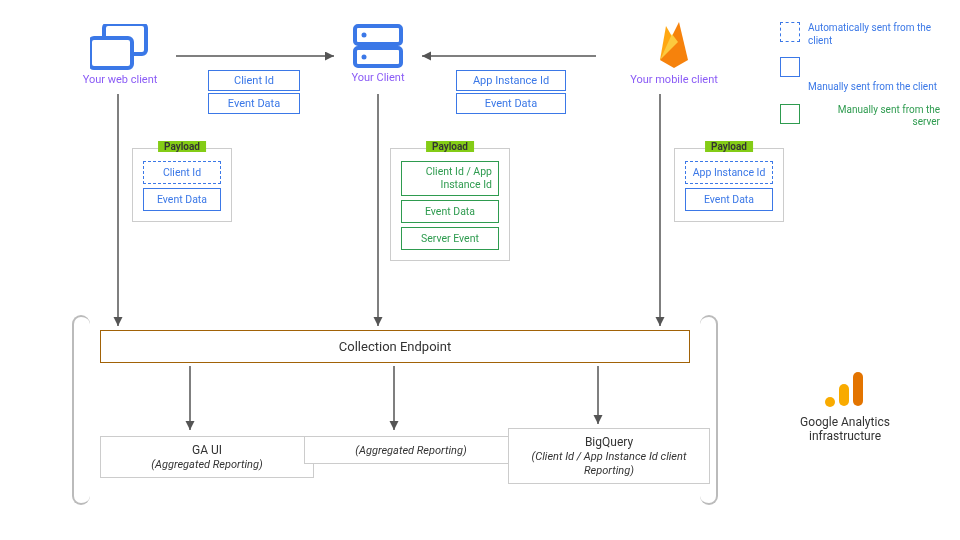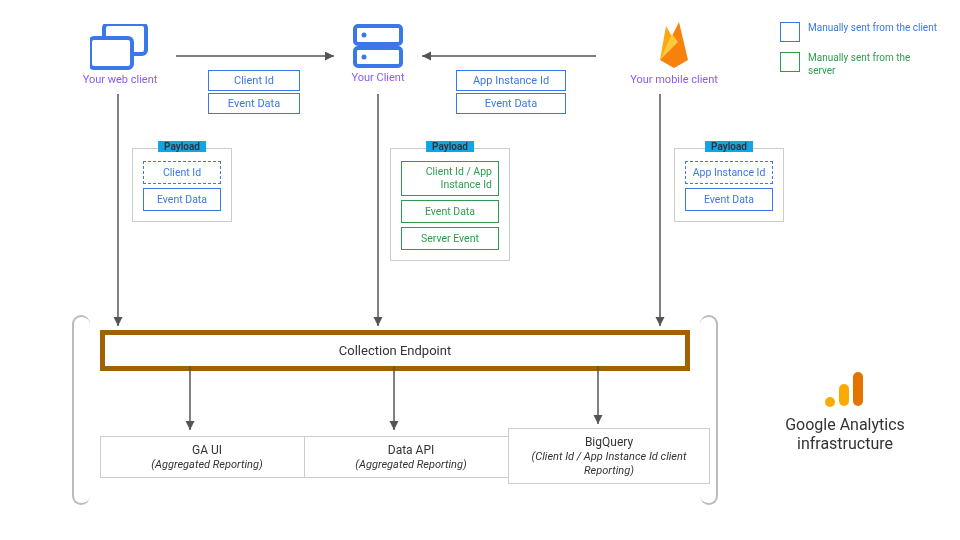--- a/index.html
+++ b/index.html
@@ -1,37 +1,37 @@
 <!DOCTYPE html>
 <html><head>
 <meta charset="utf-8">
 <style>
   * { box-sizing: border-box; margin: 0; padding: 0; }
   body { font-family: -apple-system, BlinkMacSystemFont, "Segoe UI", Roboto, Arial, sans-serif; width: 960px; height: 540px; background: #fff; position: relative; font-size: 11px; color: #333; }
   .node-label { font-size: 11px; text-align: center; color: #8b5cf6; }
   .send-box { border: 1px solid #3b78e7; color: #3b78e7; font-size: 11px; text-align: center; padding: 3px 6px; background: #fff; margin: 2px 0; }
   .payload-group { border: 1px solid #ccc; padding: 8px 10px 6px 10px; background: #fff; position: relative; }
-  .payload-title { position: absolute; top: -8px; left: 50%; transform: translateX(-50%); background: #0ea5e9; padding: 0 6px; font-size: 10px; font-weight: 600; color: #333; }
+  .payload-title { position: absolute; top: -8px; left: 50%; transform: translateX(-50%); background: #84cc16; padding: 0 6px; font-size: 10px; font-weight: 600; color: #333; }
   .payload-item { font-size: 10.5px; text-align: center; padding: 4px 6px; margin: 4px 0; }
   .item-blue-dashed { border: 1px dashed #3b78e7; color: #3b78e7; }
   .item-blue-solid  { border: 1px solid  #3b78e7; color: #3b78e7; }
   .item-green       { border: 1px solid  #2e9b4f; color: #2e9b4f; }
   .bracket { position: absolute; border: 2px solid #bbb; border-radius: 10px; }
-  .collection-box { position:absolute; border: 5px solid #a16207; background: #fff; text-align: center; font-size: 13px; padding: 8px 0; }
+  .collection-box { position:absolute; border: 1px solid #a16207; background: #fff; text-align: center; font-size: 13px; padding: 8px 0; }
   .result-box { position:absolute; width: 214px; border: 1px solid #ccc; background: #fff; text-align: center; padding: 6px 4px; font-size: 12px; }
   .result-box em { font-style: italic; font-size: 11px; color: #333; }
   .legend { position: absolute; top: 22px; right: 20px; width: 160px; }
   .legend-row { display: flex; gap: 8px; margin-bottom: 10px; align-items: flex-start; font-size: 10px; line-height: 1.25; }
   .legend-swatch { width: 20px; height: 20px; flex-shrink: 0; background: #fff; }
   .sw-auto { border: 1.5px dashed #3b78e7; }
   .sw-client { border: 1.5px solid #3b78e7; }
   .sw-server { border: 1.5px solid #2e9b4f; }
   .leg-auto { color: #3b78e7; }
-  .leg-client { color: #3b78e7; }
-  .leg-server { color: #2e9b4f; }
+  .leg-client { color: #3b78e7; margin-top: 24px; }
+  .leg-server { color: #2e9b4f; text-align: right; }
   svg.arrows { position: absolute; inset: 0; width: 960px; height: 540px; pointer-events: none; }
 </style>
 </head>
 <body>
 
 <div style="position:absolute; left:70px; top:24px; text-align:center; width:100px;">
   <svg width="60" height="46" viewBox="0 0 60 46">
     <rect x="14" y="0" width="42" height="30" rx="4" fill="#fff" stroke="#3b78e7" stroke-width="4"></rect>
     <rect x="0" y="14" width="42" height="30" rx="4" fill="#fff" stroke="#3b78e7" stroke-width="4"></rect>
   </svg>
@@ -88,38 +88,41 @@
 <div class="bracket" style="left:72px; top:315px; width:18px; height:190px; border-right:none;"></div>
 <div class="bracket" style="left:700px; top:315px; width:18px; height:190px; border-left:none;"></div>
 
 <div class="collection-box" style="left:100px; top:330px; width:590px;">Collection Endpoint</div>
 
 <div class="result-box" style="left:100px; top:436px;">
   <div>GA UI</div>
   <em>(Aggregated Reporting)</em>
 </div>
 <div class="result-box" style="left:304px; top:436px;">
-  <div>Data API</div>
   <em>(Aggregated Reporting)</em>
 </div>
 <div class="result-box" style="left:508px; top:428px; width:202px;">
   <div>BigQuery</div>
   <em>(Client Id / App Instance Id client Reporting)</em>
 </div>
 
 <div style="position:absolute; left:780px; top:370px; width:130px; text-align:center;">
   <svg width="44" height="38" viewBox="0 0 44 38">
     <circle cx="7" cy="32" r="5" fill="#f9ab00"></circle>
     <rect x="16" y="14" width="10" height="22" rx="5" fill="#f9ab00"></rect>
     <rect x="30" y="2" width="10" height="34" rx="5" fill="#e37400"></rect>
   </svg>
-  <div style="font-size:16px; margin-top:4px;">Google Analytics infrastructure</div>
+  <div style="font-size:12px; margin-top:4px;">Google Analytics infrastructure</div>
 </div>
 
 <div class="legend">
+  <div class="legend-row">
+    <div class="legend-swatch sw-auto"></div>
+    <div class="leg-auto">Automatically sent from the client</div>
+  </div>
   <div class="legend-row">
     <div class="legend-swatch sw-client"></div>
     <div class="leg-client">Manually sent from the client</div>
   </div>
   <div class="legend-row">
     <div class="legend-swatch sw-server"></div>
     <div class="leg-server">Manually sent from the server</div>
   </div>
 </div>
 

